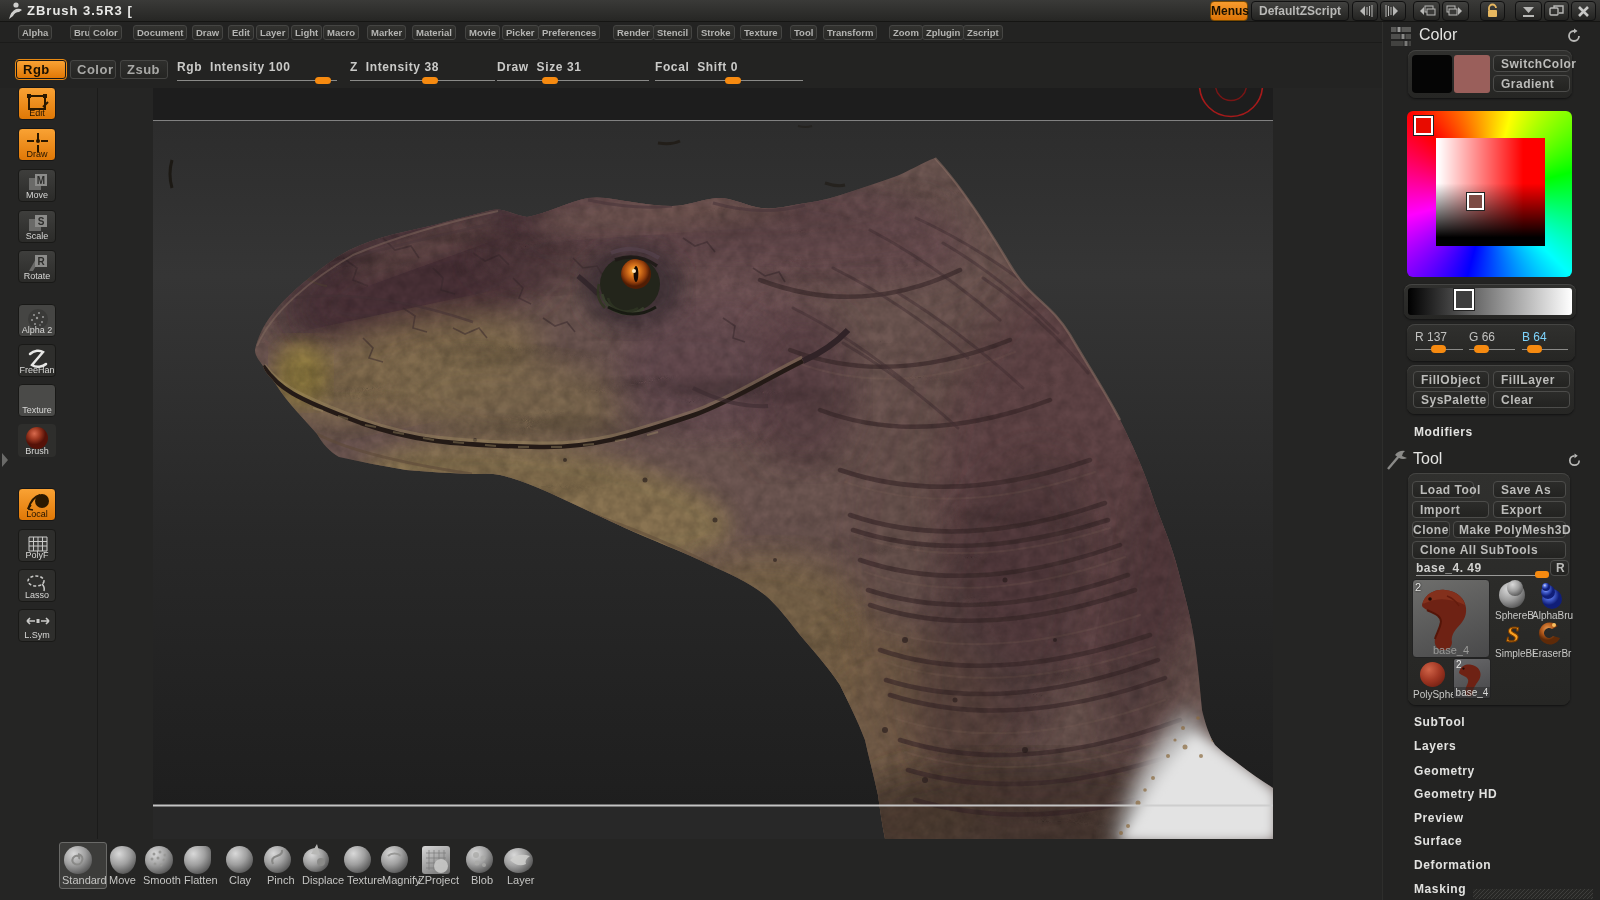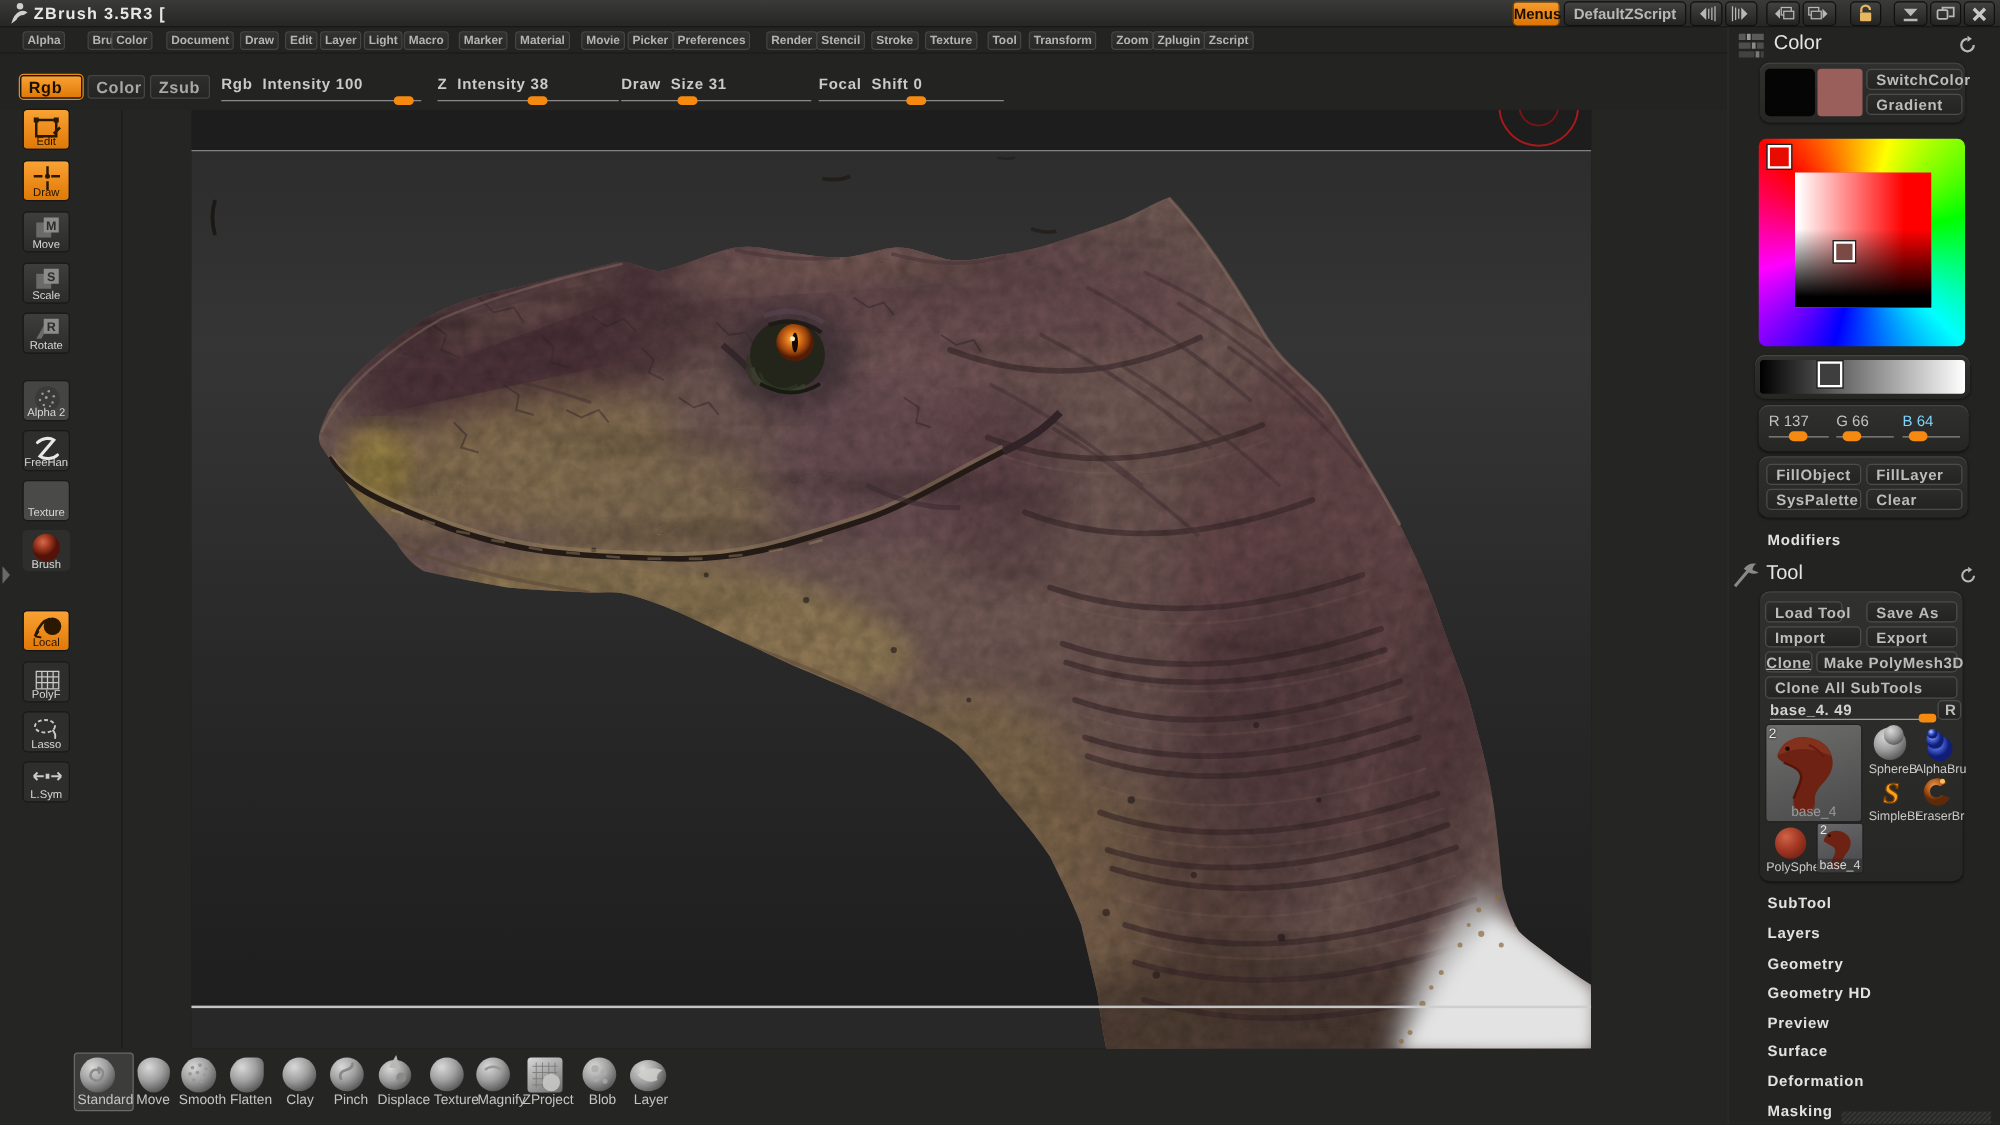--- a/index.html
+++ b/index.html
@@ -590,21 +590,21 @@
     <svg width="15" height="15" style="position:absolute;left:184px;top:431px" viewBox="0 0 16 16">
         <path d="M13,8 A5,5 0 1 1 8,3" fill="none" stroke="#b8b8b6" stroke-width="1.8"></path>
         <path d="M8,0.5 L11.5,3 L8,5.5 Z" fill="#b8b8b6"></path>
       </svg>
 
     <div class="group" style="left:25px;top:451px;width:162px;height:232px;"></div>
     <div class="rbtn" style="left:29px;top:459px;width:62px;height:17px;line-height:16px;">Load&nbsp;Tool</div>
     <div class="rbtn" style="left:110px;top:459px;width:73px;height:17px;line-height:16px;">Save&nbsp;As</div>
     <div class="rbtn" style="left:29px;top:479px;width:77px;height:17px;line-height:16px;">Import</div>
     <div class="rbtn" style="left:110px;top:479px;width:73px;height:17px;line-height:16px;">Export</div>
-    <div class="rbtn" style="left:29px;top:499px;width:38px;height:17px;line-height:16px;padding-left:0;text-decoration:underline;">Clone</div>
+    <div class="rbtn" style="left:29px;top:499px;width:38px;height:17px;line-height:16px;padding-left:0;">Clone</div>
     <div class="rbtn" style="left:70px;top:499px;width:113px;height:17px;line-height:16px;padding-left:5px;">Make&nbsp;PolyMesh3D</div>
     <div class="rbtn" style="left:29px;top:519px;width:154px;height:18px;line-height:17px;">Clone&nbsp;All&nbsp;SubTools</div>
 
     <div style="position:absolute;left:33px;top:539px;color:#d2d2d0;font-size:12px;font-weight:bold;letter-spacing:0.5px;">base_4.&nbsp;49</div>
     <div style="position:absolute;left:33px;top:553px;width:120px;height:1px;background:#9a9a98"></div>
     <div style="position:absolute;left:152px;top:549px;width:14px;height:7px;border-radius:3px;background:#f68a10;"></div>
     <div class="rbtn" style="left:167px;top:538px;width:19px;height:16px;line-height:15px;padding-left:5px;">R</div>
 
     <div style="position:absolute;left:29px;top:557px;width:78px;height:79px;border-radius:4px;background:linear-gradient(160deg,#6e6e6c,#49494a);border:1px solid #222;">
       <svg width="76" height="77" viewBox="0 0 76 77">

